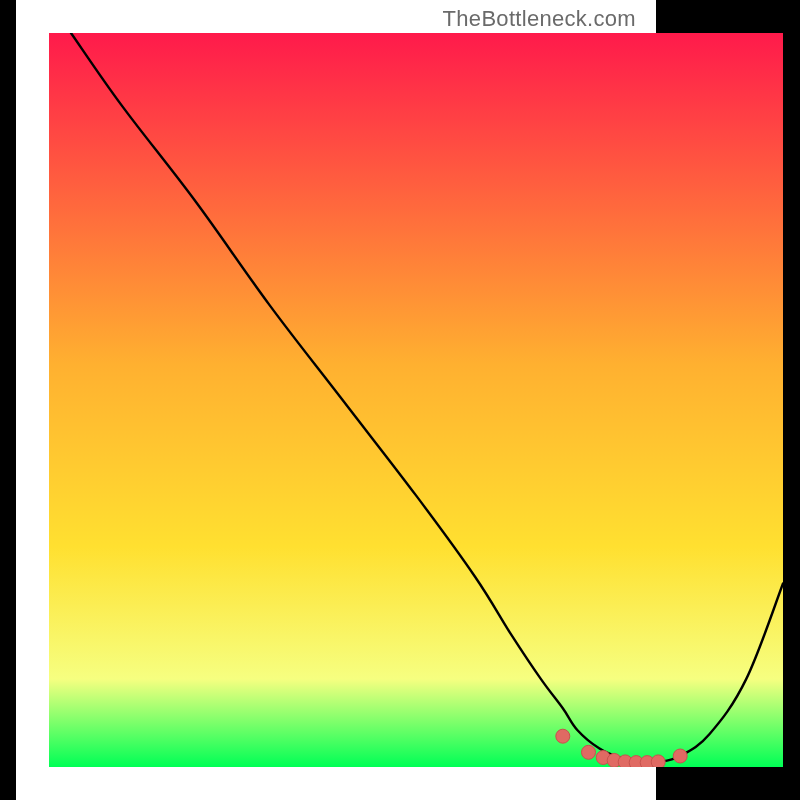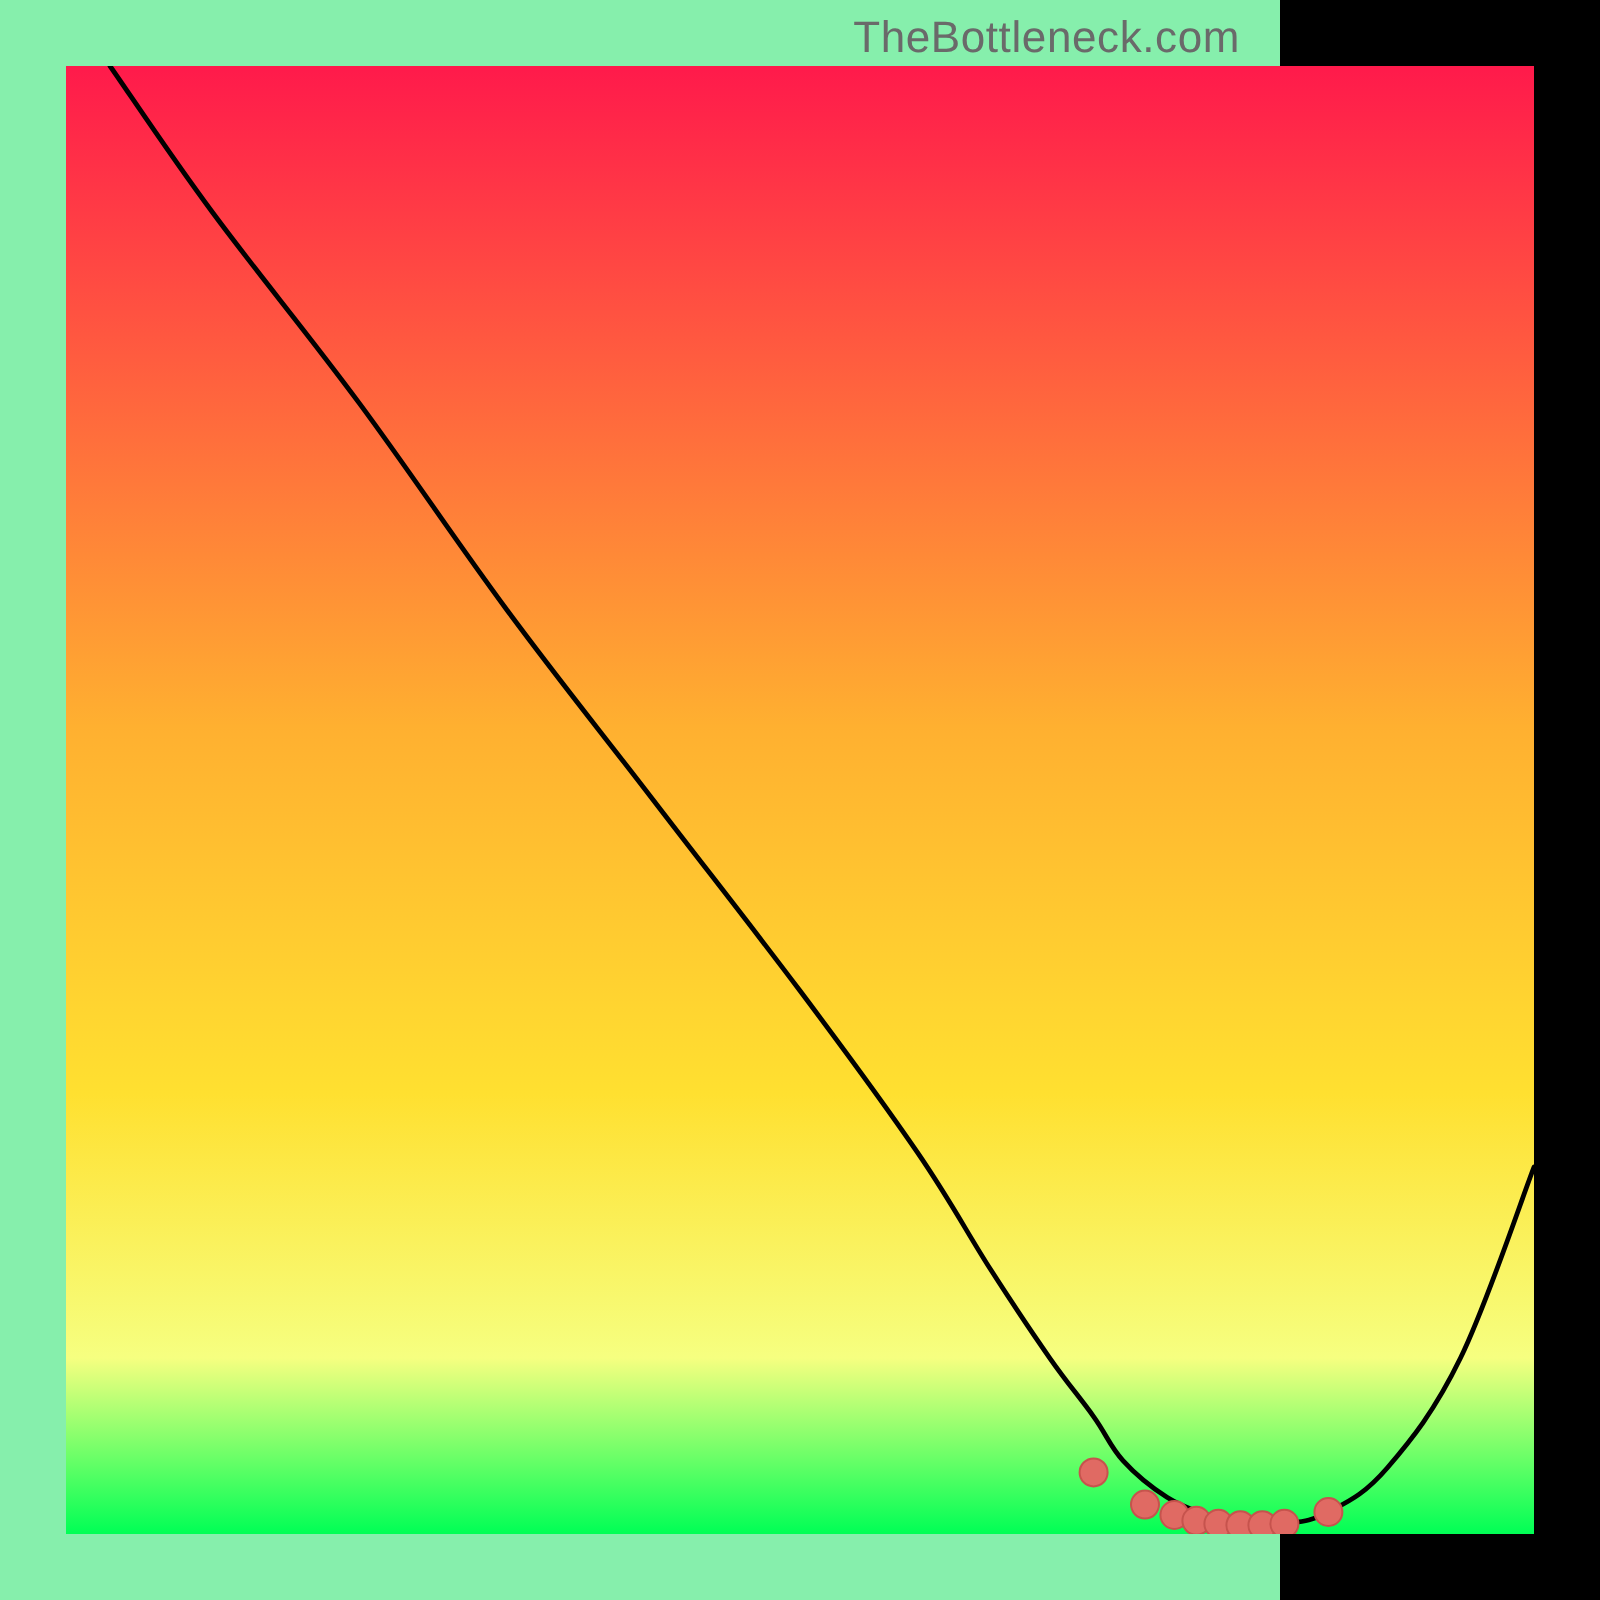--- a/index.html
+++ b/index.html
@@ -6,25 +6,25 @@
     margin: 0;
     padding: 0;
     width: 800px;
     height: 800px;
     background: #000;
     overflow: hidden;
     font-family: Arial, Helvetica, sans-serif;
   }
   .frame {
     position: absolute;
-    left: 0;
+    left: 16px;
     top: 0;
     width: 640px;
     height: 800px;
-    background: #86efac;
+    background: #ffffff;
   }
   .watermark {
     position: absolute;
     top: 6px;
     right: 20px;
     color: #6a6a6a;
     font-size: 22px;
     font-weight: 500;
     letter-spacing: 0.3px;
     z-index: 5;

